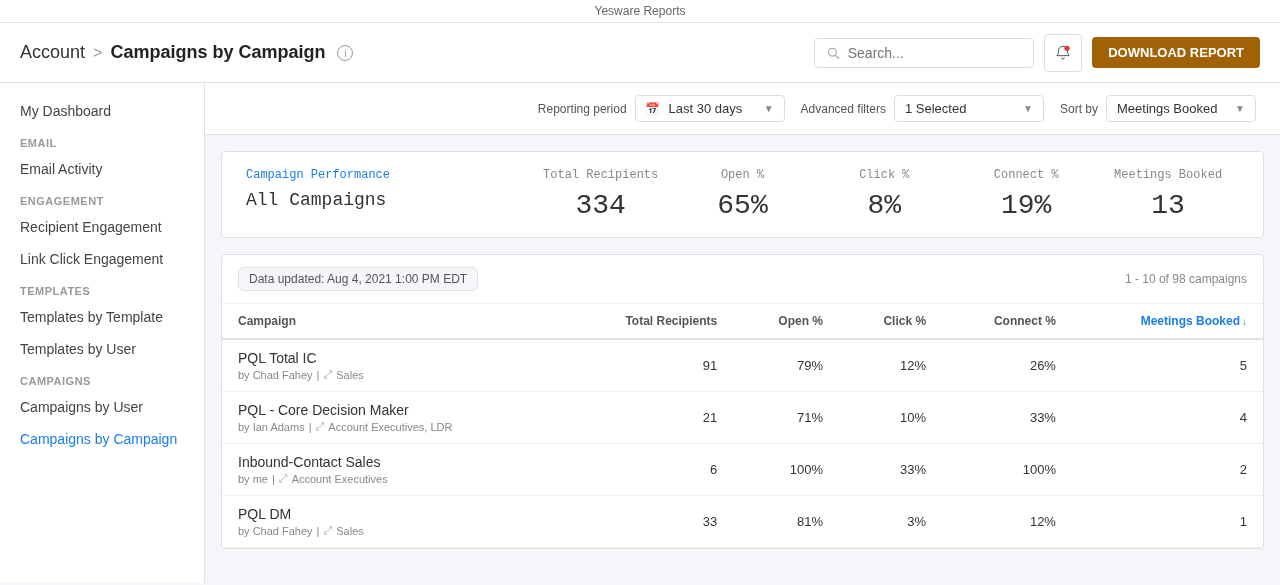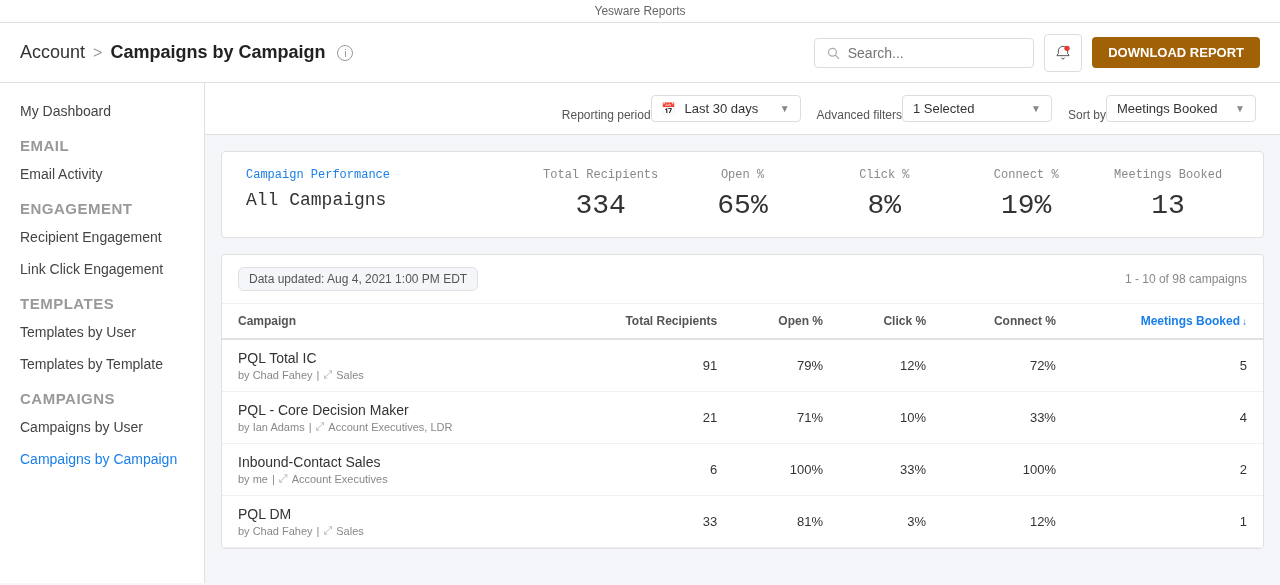--- a/index.html
+++ b/index.html
@@ -128,21 +128,21 @@
       cursor: pointer;
     }
 
     .sidebar-item.active {
       color: #1a7fe8;
       font-weight: 500;
     }
 
     .sidebar-section-label {
       padding: 10px 20px 4px;
-      font-size: 15px;
+      font-size: 11px;
       font-weight: 700;
       color: #999;
       letter-spacing: 0.5px;
       text-transform: uppercase;
     }
 
     .main {
       flex: 1;
       overflow-y: auto;
       background: #f5f6fa;
@@ -153,21 +153,22 @@
       border-bottom: 1px solid #e0e0e0;
       padding: 12px 24px;
       display: flex;
       align-items: center;
       justify-content: flex-end;
       gap: 16px;
     }
 
     .filter-group {
       display: flex;
-      align-items: flex-end;
+      align-items: center;
+      gap: 8px;
     }
 
     .filter-label {
       font-size: 12px;
       color: #555;
       font-weight: 500;
     }
 
     .filter-select {
       display: flex;
@@ -381,22 +382,22 @@
     <div class="sidebar-item">My Dashboard</div>
 
     <div class="sidebar-section-label">EMAIL</div>
     <div class="sidebar-item">Email Activity</div>
 
     <div class="sidebar-section-label">ENGAGEMENT</div>
     <div class="sidebar-item">Recipient Engagement</div>
     <div class="sidebar-item">Link Click Engagement</div>
 
     <div class="sidebar-section-label">TEMPLATES</div>
+    <div class="sidebar-item">Templates by Template</div>
     <div class="sidebar-item">Templates by User</div>
-    <div class="sidebar-item">Templates by Template</div>
 
     <div class="sidebar-section-label">CAMPAIGNS</div>
     <div class="sidebar-item">Campaigns by User</div>
     <div class="sidebar-item active">Campaigns by Campaign</div>
   </div>
 
   <div class="main">
     <div class="filters-bar">
       <div class="filter-group">
         <span class="filter-label">Reporting period</span>
@@ -476,21 +477,21 @@
       <div class="campaign-meta">
         <span>by Chad Fahey</span>
         <span>|</span>
         <span class="share-icon">⤢</span>
         <span>Sales</span>
       </div>
     </td>
     <td class="total-recipients-val">91</td>
     <td>79%</td>
     <td>12%</td>
-    <td>72%</td>
+    <td>26%</td>
     <td class="meetings-val">5</td>
   </tr>
             <tr>
     <td>
       <div class="campaign-name">PQL - Core Decision Maker</div>
       <div class="campaign-meta">
         <span>by Ian Adams</span>
         <span>|</span>
         <span class="share-icon">⤢</span>
         <span>Account Executives, LDR</span>

